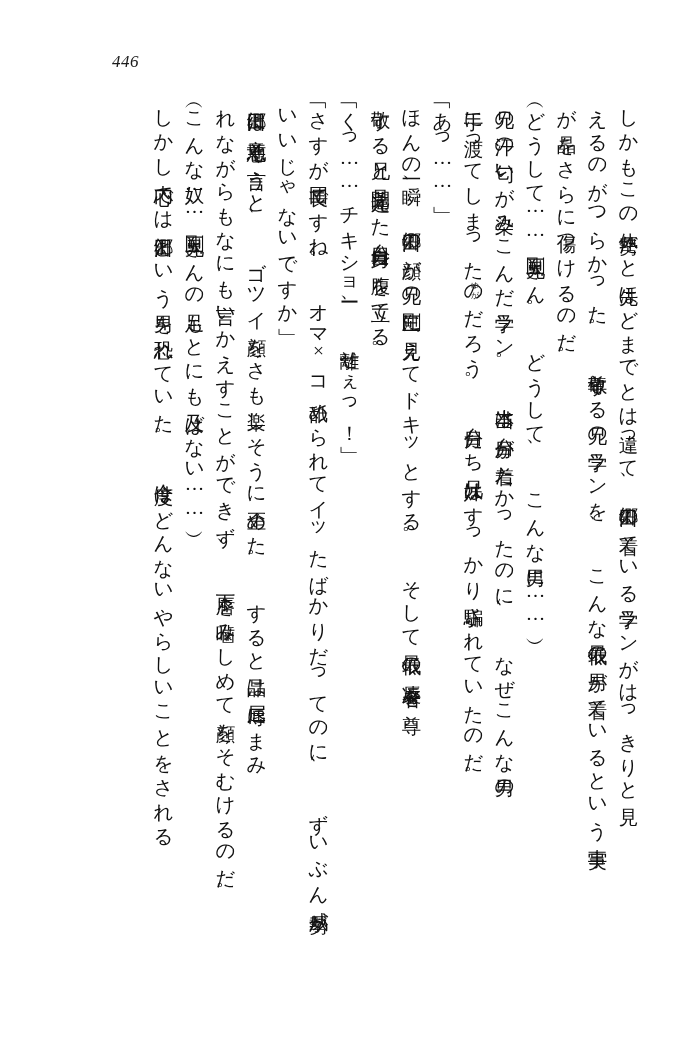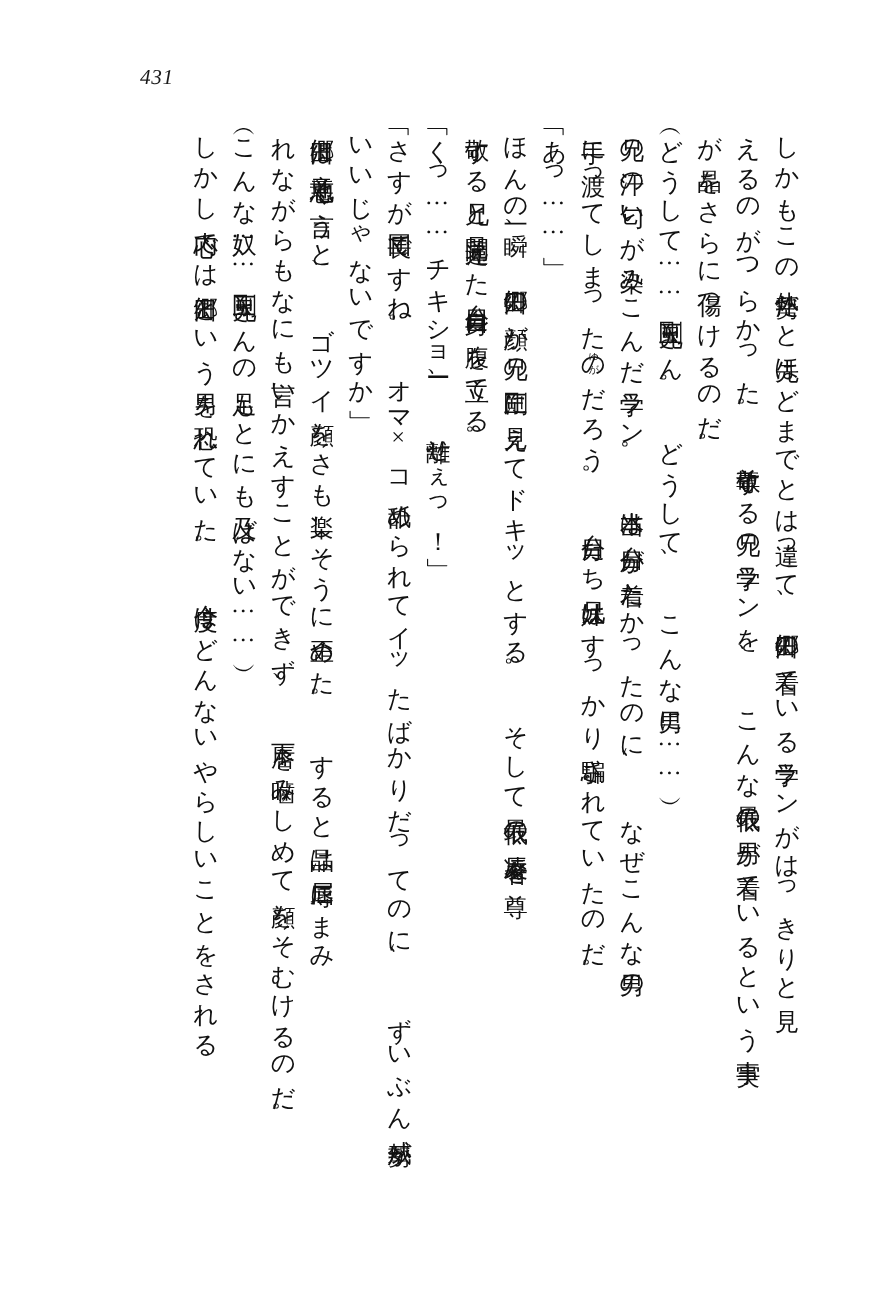--- a/index.html
+++ b/index.html
@@ -65,21 +65,21 @@
   }
   
   #ruby-0 { top: 276px; left: 470px; }
   #ruby-1 { top: 628px; left: 222px; }
 </style>
 </head>
 <body>
 
 <div class="page">
 
-  <div class="page-number">431</div>
+  <div class="page-number">446</div>
 
   <div class="body-text">
     <div class="vline">しかもこの体勢だと先ほどまでとは違って、郷田の着ている学ランがはっきりと見</div>
     <div class="vline">えるのがつらかった。　尊敬する兄の学ランを、　こんな最低の男が着ているという事実</div>
     <div class="vline">が晶をさらに傷つけるのだ。</div>
     <div class="vline">（どうして……剛三兄さん。　どうして、　こんな男に……）</div>
     <div class="vline">兄の汗の匂いが染みこんだ学ラン。　本当は自分が着たかったのに、　なぜこんな男の</div>
     <div class="vline">手に渡ってしまったのだろう。　自分たち兄妹はすっかり騙されていたのだ。</div>
     <div class="vline">「あっ……」</div>
     <div class="vline">ほんの一瞬、　郷田の顔が兄の剛三に見えてドキッとする。　そして最低の凌辱者を尊</div>

